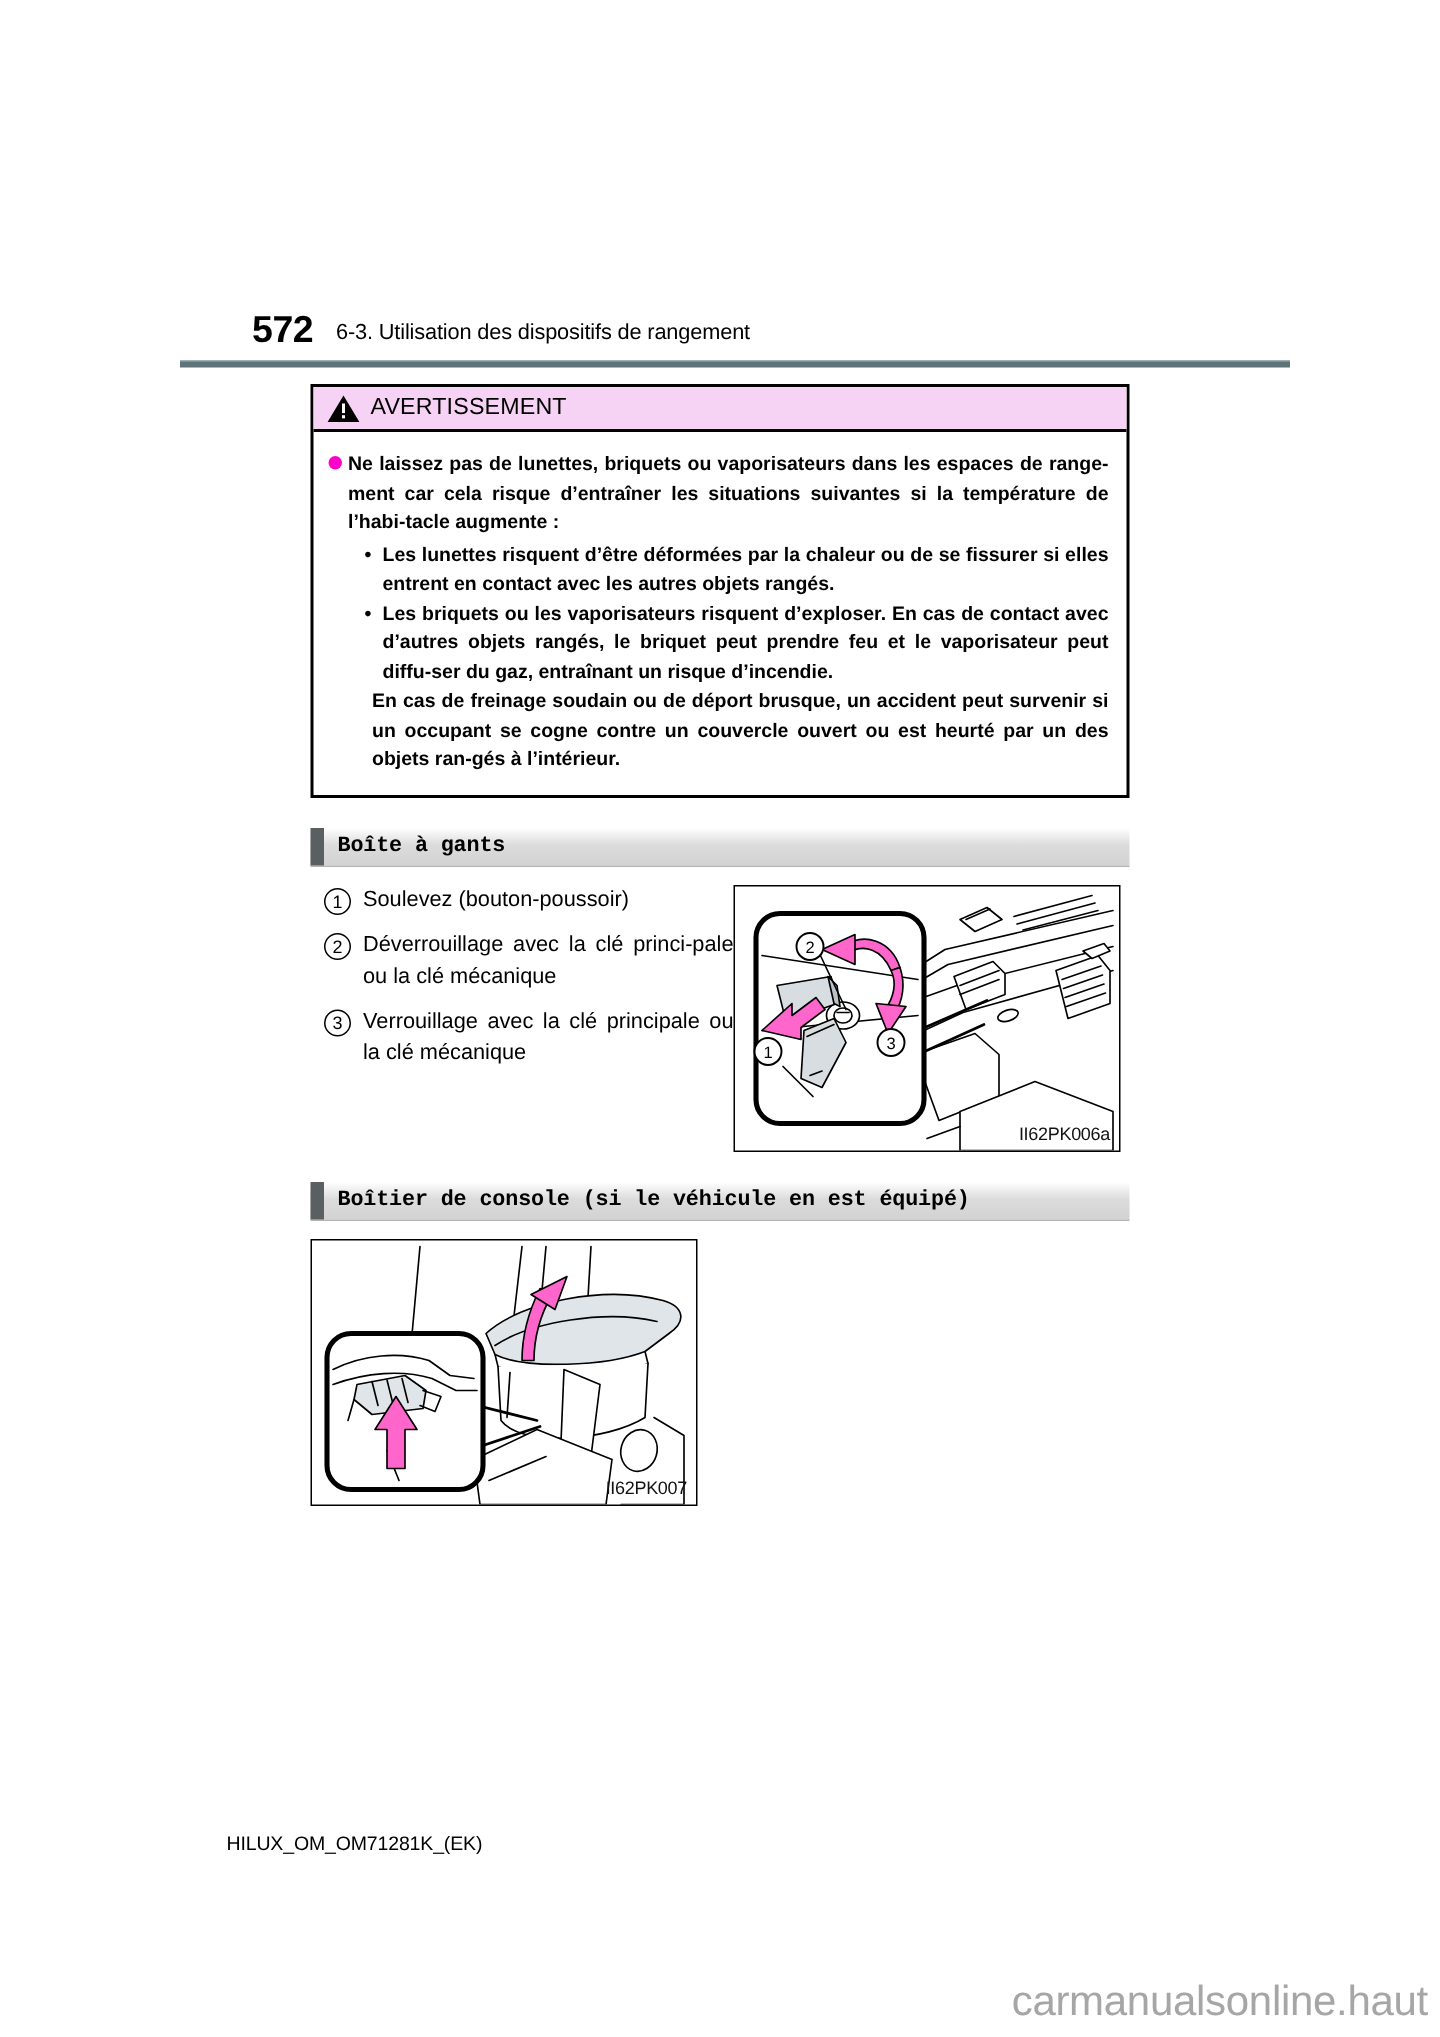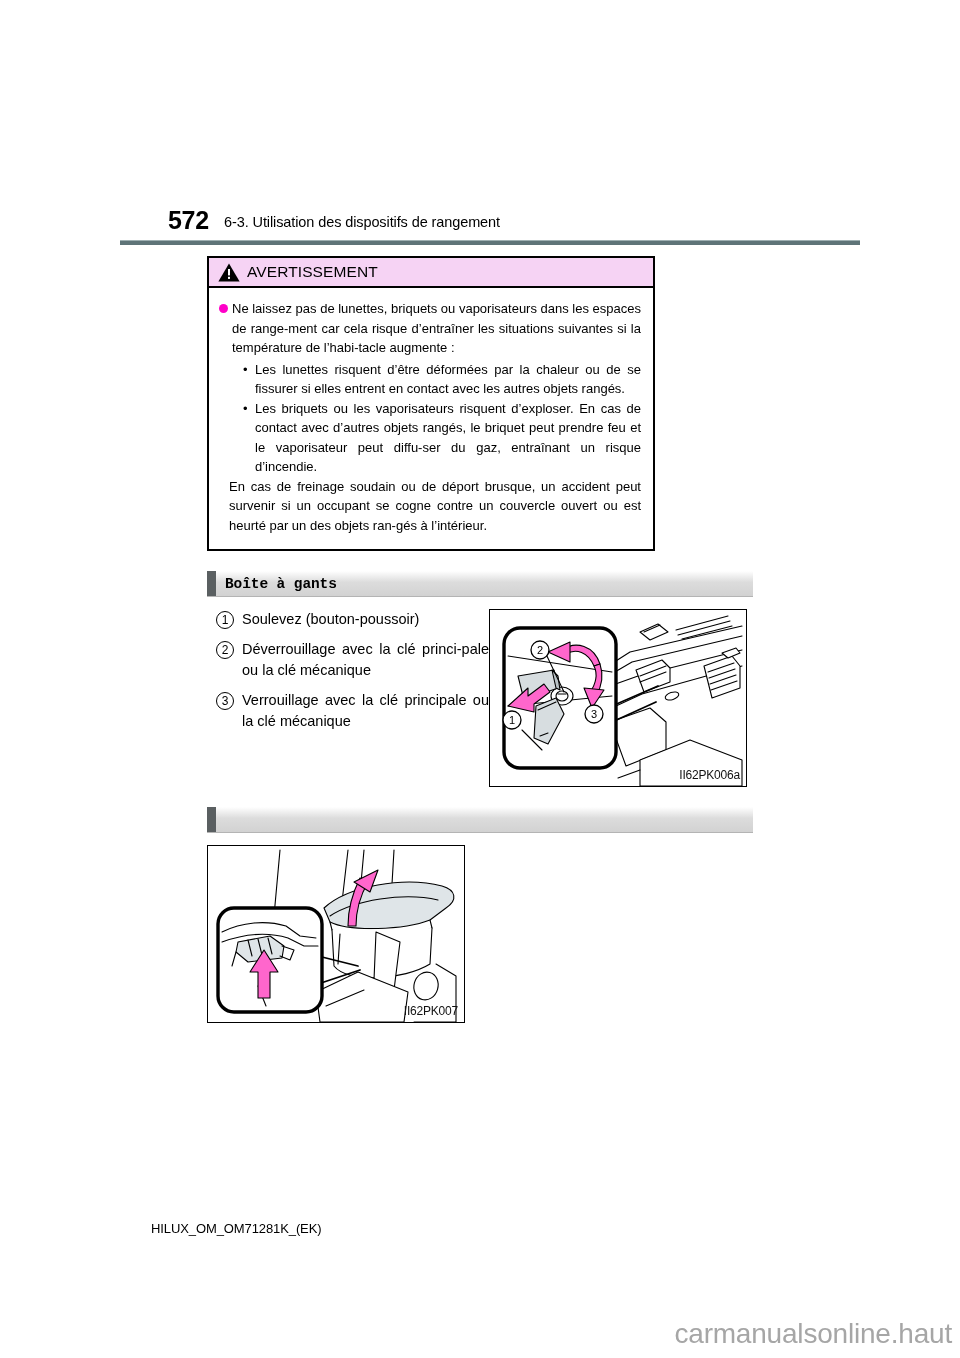--- a/index.html
+++ b/index.html
@@ -56,21 +56,21 @@
     position: absolute;
     left: 207px;
     top: 256px;
     width: 546px;
   }
 
   
   .warn-box {
     border: 2px solid #000000;
     background: #ffffff;
-    width: 448px;
+    width: 546px;
     box-sizing: border-box;
   }
   .warn-head {
     background: #f6d3f4;
     border-bottom: 2px solid #000000;
     height: 30px;
     display: flex;
     align-items: center;
     padding-left: 9px;
     box-sizing: border-box;
@@ -83,20 +83,21 @@
     position: relative;
     top: 0px;
   }
   .warn-title {
     font-size: 15.5px;
     letter-spacing: 0.1px;
     line-height: 18px;
   }
   .warn-body {
     padding: 11px 12px 14px 10px;
+    font-weight: bold;
   }
   .w-item {
     display: flex;
     align-items: flex-start;
     margin-bottom: 0px;
   }
   .w-dot {
     flex: 0 0 auto;
     width: 9px;
     height: 9px;
@@ -130,21 +131,21 @@
   .w-subtext {
     flex: 1 1 auto;
     font-size: 13px;
     line-height: 19.5px;
     text-align: justify;
   }
   .w-plain {
     font-size: 13px;
     line-height: 19.5px;
     text-align: justify;
-    margin-left: 10px;
+    margin-left: 29px;
   }
 
   
   .sec-head {
     position: relative;
     height: 25px;
     margin-top: 20px;
     display: flex;
     align-items: center;
     background: linear-gradient(to bottom, #ffffff 0%, #dcdcdc 45%, #d2d2d2 100%);
@@ -394,20 +395,21 @@
           <circle cx="104" cy="104" r="9" fill="#fff" stroke="#000" stroke-width="1.3"></circle>
           <text x="104" y="108" font-family="Liberation Sans, sans-serif" font-size="11" text-anchor="middle" fill="#000">3</text>
         </g>
       </svg>
       <span class="fig-code">II62PK006a</span>
     </div>
   </div>
 
   <div class="sec-head">
     <span class="sec-tab"></span>
+    <span class="sec-label">Boîtier de console (si le véhicule en est équipé)</span>
   </div>
 
   <div class="block">
 
     <div class="fig">
       <svg viewBox="0 0 256 176" width="256" height="176">
         <g stroke="#000" fill="none" stroke-width="1.1" stroke-linejoin="round" stroke-linecap="round">
 
           <path d="M72 4 L66 70"></path>
           <path d="M140 4 L134 56"></path>

